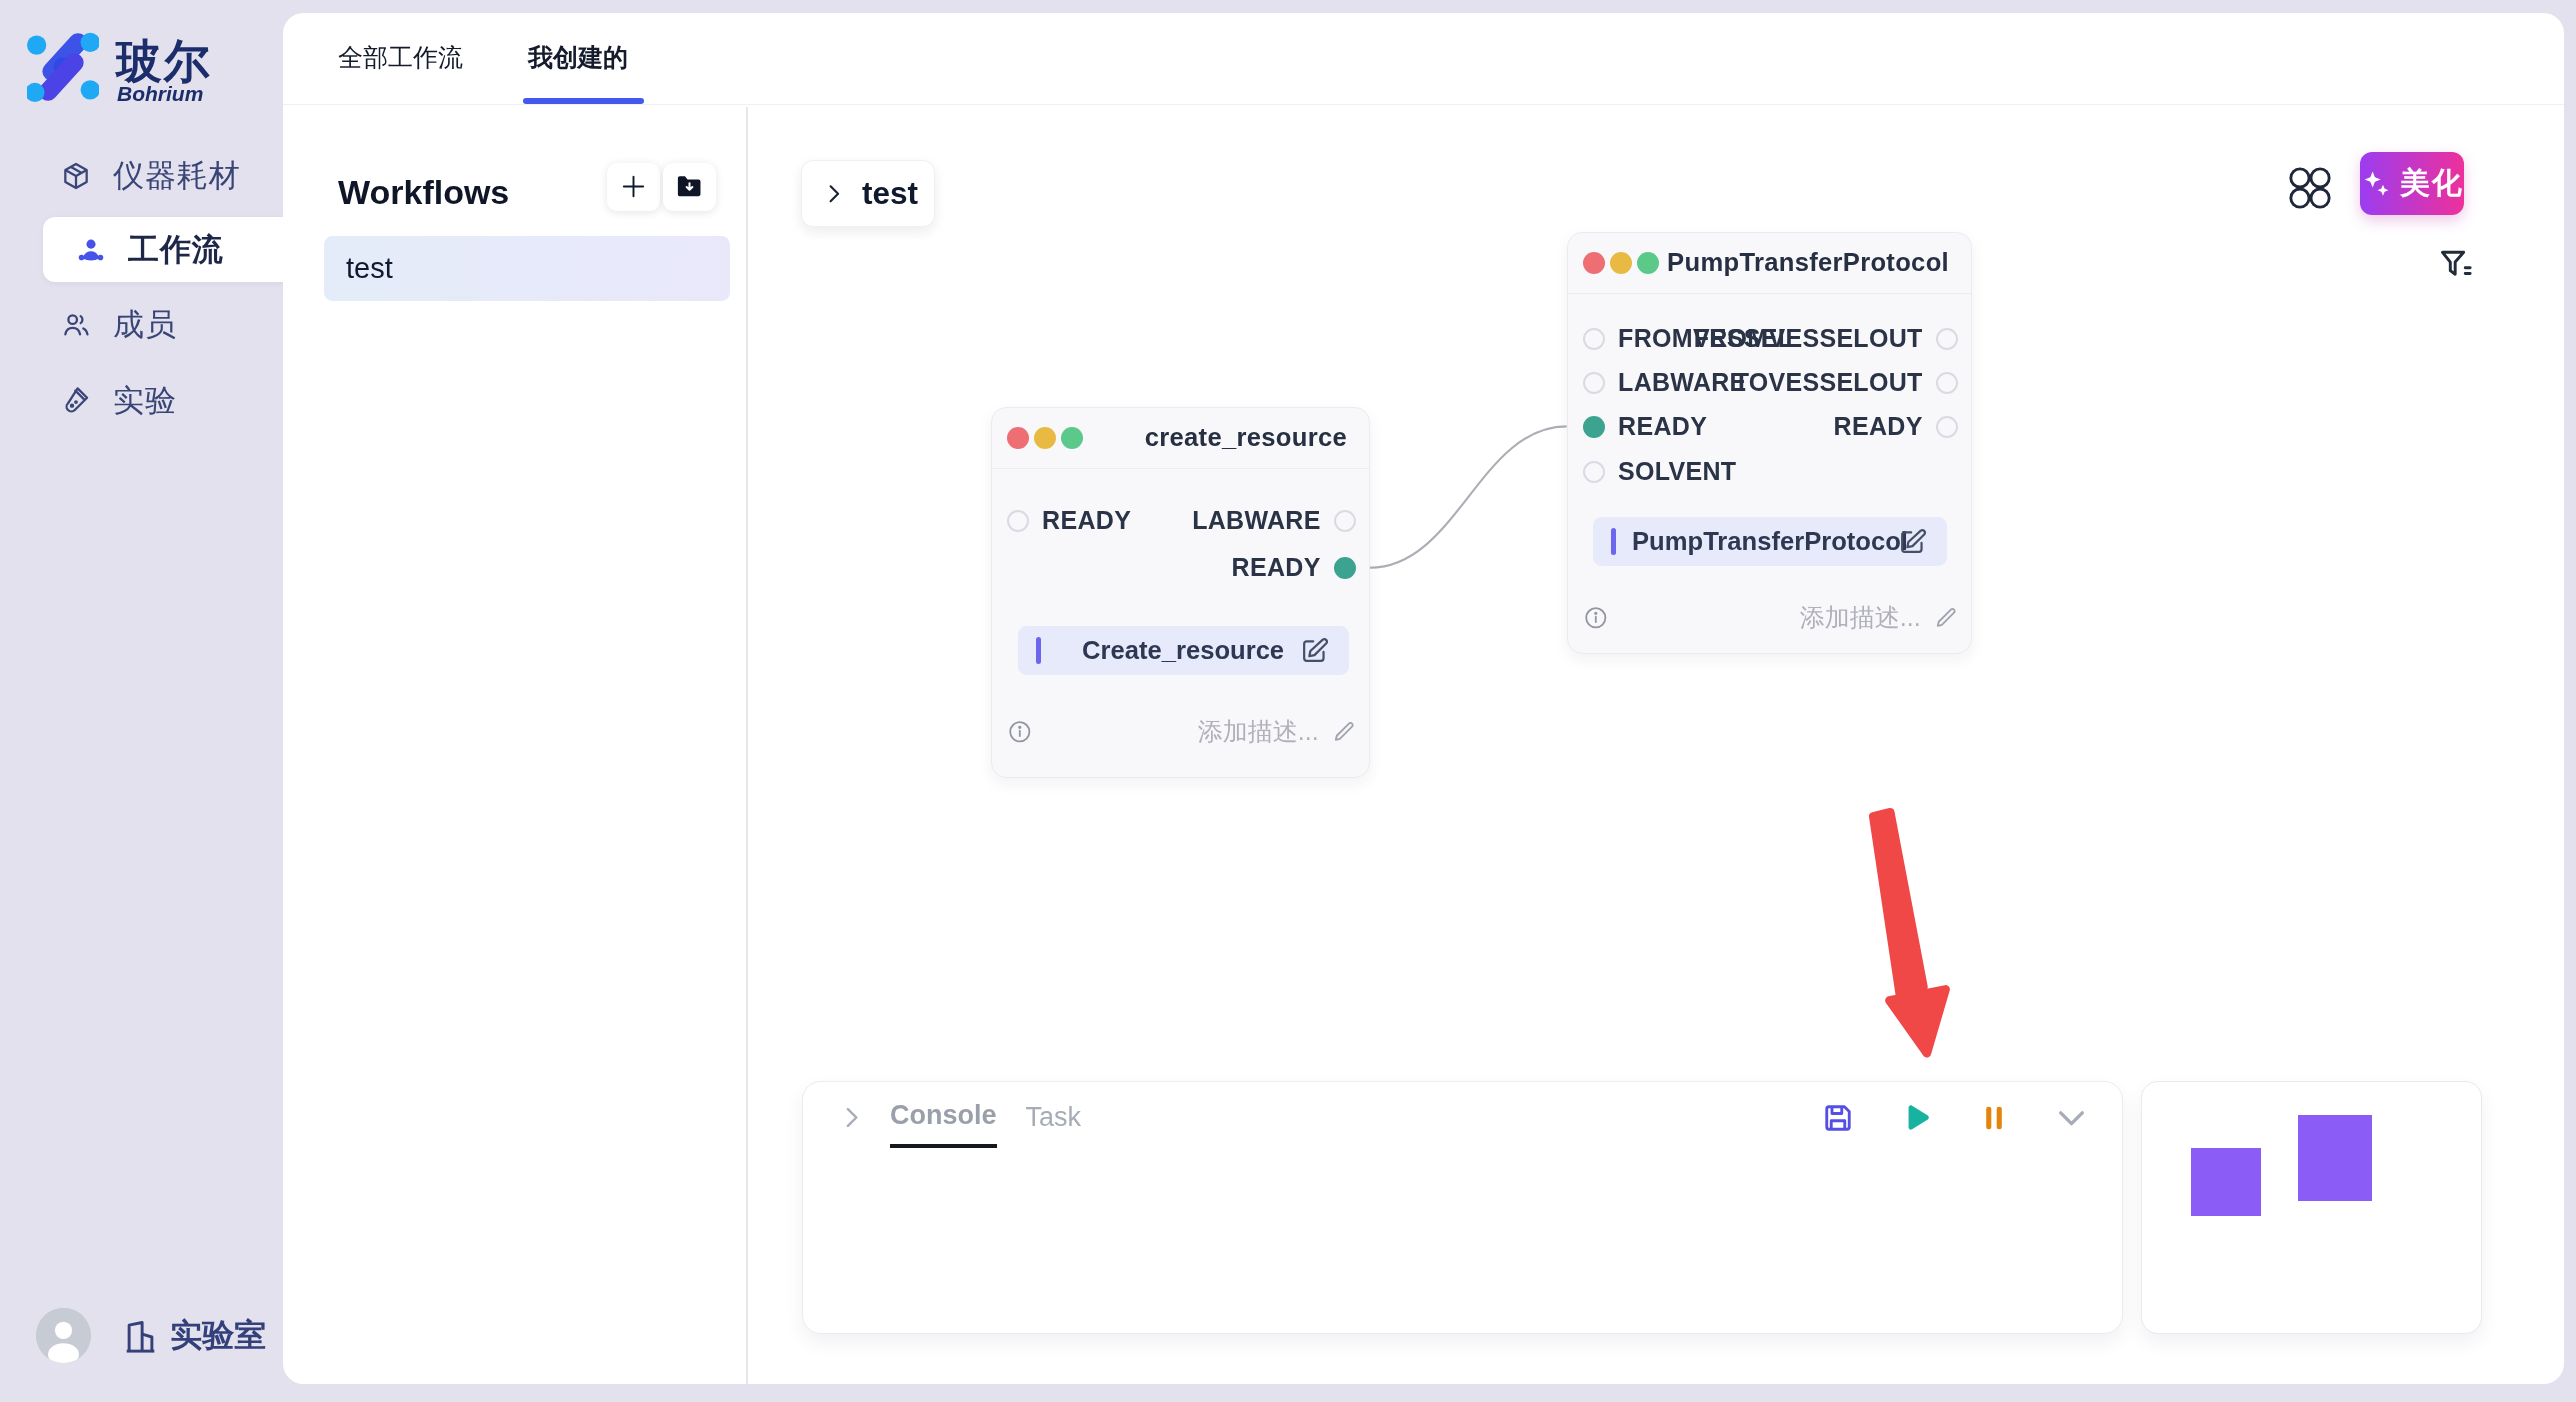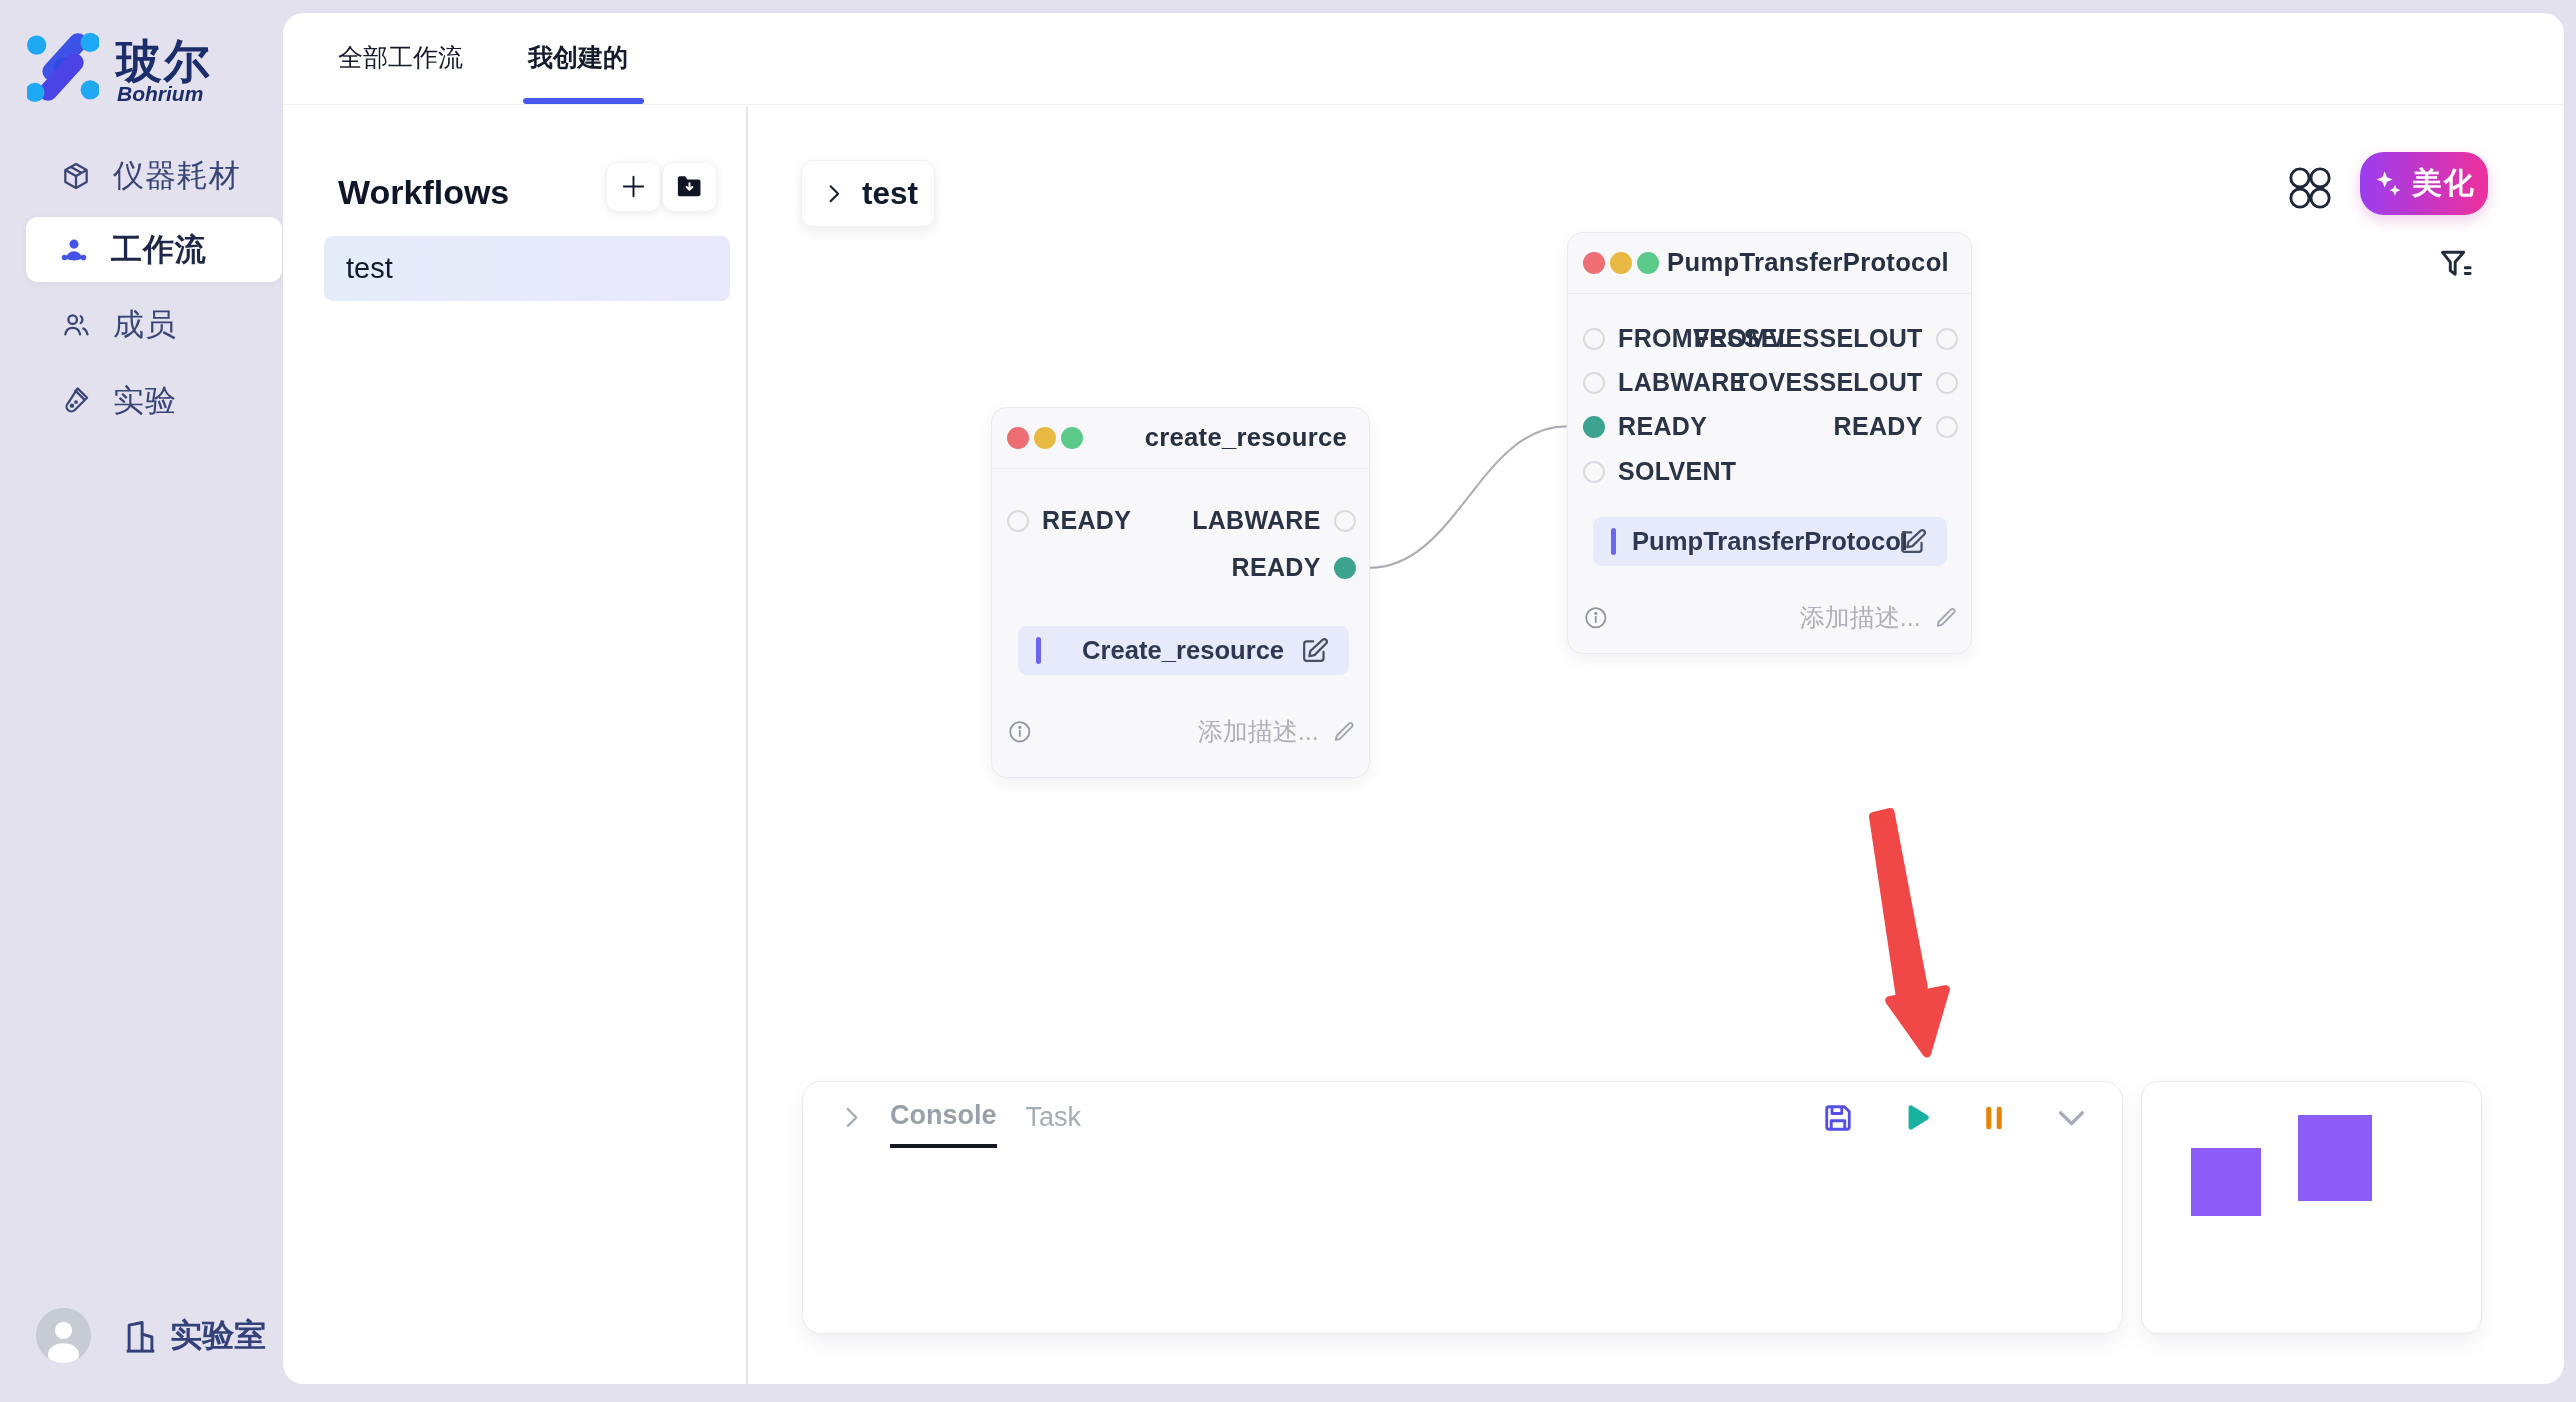--- a/index.html
+++ b/index.html
@@ -13,21 +13,21 @@
 
   
   .sidebar{position:absolute;left:0;top:0;width:283px;height:1402px;background:var(--sidebar-bg);}
   .logo{position:absolute;left:27px;top:29px;width:239px;height:78px;}
   .logo-mark{position:absolute;left:0;top:1.7px;width:72px;height:72px;}
   .brand-cn{position:absolute;left:89px;top:1.7px;font-size:46px;font-weight:700;color:#1B2D6B;letter-spacing:1.7px;}
   .brand-en{position:absolute;left:90px;top:53px;font-size:21px;font-weight:700;color:#1B2D6B;font-style:italic;}
   .nav-item{position:absolute;left:0;width:283px;height:65px;cursor:pointer;margin-left:12px;}
   .nav-item .nv-icon{position:absolute;left:48px;top:50%;transform:translateY(-50%);width:32px;height:32px;}
   .nav-item .nv-label{position:absolute;left:101px;top:50%;transform:translateY(-50%);font-size:31px;color:#3A4577;letter-spacing:0.9px;}
-  .nav-item.active-pill{left:14px;width:256px;background:#fff;border-radius:12px;box-shadow:0 1.7px 6.8px rgba(30,30,80,.05);}
+  .nav-item.active-pill{left:31px;width:256px;background:#fff;border-radius:12px;box-shadow:0 1.7px 6.8px rgba(30,30,80,.05);}
   .nav-item.active-pill .nv-icon{left:32px;}
   .nav-item.active-pill .nv-label{left:85px;color:#1E2747;font-weight:700;}
   .side-footer-avatar{position:absolute;left:36px;top:1308px;width:55px;height:55px;border-radius:50%;background:#C7CBD4;overflow:hidden;}
   .side-footer-lab{position:absolute;left:121px;top:1314px;height:44px;display:flex;align-items:center;gap:10.2px;cursor:pointer;}
   .side-footer-lab .lab-label{font-size:32px;font-weight:600;color:#33407A;}
 
   
   .main{position:absolute;left:283px;top:12.8px;width:2281px;height:1371px;background:#fff;border-radius:20.4px;overflow:hidden;}
 
   .tabbar{position:absolute;left:0;top:0;width:100%;height:92px;border-bottom:1.7px solid #F0F0F3;}
@@ -46,21 +46,21 @@
   .panel-divider{position:absolute;left:463px;top:94px;width:1.7px;height:1277px;background:#E6E6EB;}
 
   
   .canvas{position:absolute;left:464px;top:94px;right:0;bottom:0;}
   .overlay-svg{position:absolute;left:0;top:0;width:2281px;height:1371px;pointer-events:none;}
 
   .breadcrumb-card{position:absolute;left:518px;top:147px;width:134px;height:67px;background:#fff;border:0.9px solid #F0F0F4;border-radius:12px;box-shadow:0 4.3px 12px rgba(20,20,50,.08);display:flex;align-items:center;gap:15.3px;padding-left:19px;cursor:pointer;}
   .breadcrumb-card .bc-label{font-size:31.5px;font-weight:700;color:#101A2E;}
 
   .clover-btn{position:absolute;left:2004px;top:152px;width:46px;height:46px;background:none;border:none;cursor:pointer;}
-  .beautify-btn{position:absolute;left:2077px;top:139px;width:128px;height:63px;border:none;border-radius:24px;background:linear-gradient(90deg,var(--g1),var(--g2));display:flex;align-items:center;justify-content:center;gap:8.5px;cursor:pointer;box-shadow:0 5.1px 13.6px rgba(190,50,170,.25);}
+  .beautify-btn{position:absolute;left:2077px;top:139px;width:104px;height:63px;border:none;border-radius:12px;background:linear-gradient(90deg,var(--g1),var(--g2));display:flex;align-items:center;justify-content:center;gap:8.5px;cursor:pointer;box-shadow:0 5.1px 13.6px rgba(190,50,170,.25);}
   .beautify-btn .bf-label{color:#fff;font-size:30px;font-weight:600;letter-spacing:1.7px;}
   .filter-btn{position:absolute;left:2153px;top:232px;width:39px;height:39px;background:none;border:none;cursor:pointer;}
 
   
   .node{position:absolute;background:#F8F8FB;border:0.9px solid #EAEAF0;border-radius:15.3px;box-shadow:0 5.1px 15.3px rgba(30,30,70,.06);}
   .node-create{left:708px;top:394px;width:379px;height:371px;}
   .node-pump{left:1284px;top:219px;width:405px;height:422px;}
   .node-header{position:absolute;left:0;top:0;width:100%;height:61px;border-bottom:1.7px solid #ECECF1;display:flex;align-items:center;padding:0 22px 0 15.3px;gap:5.1px;}
   .tdot{width:22px;height:22px;border-radius:50%;cursor:pointer;}
   .tdot.r{background:#ED6E73;}.tdot.y{background:#E9BA43;}.tdot.g{background:#5BC98A;}

